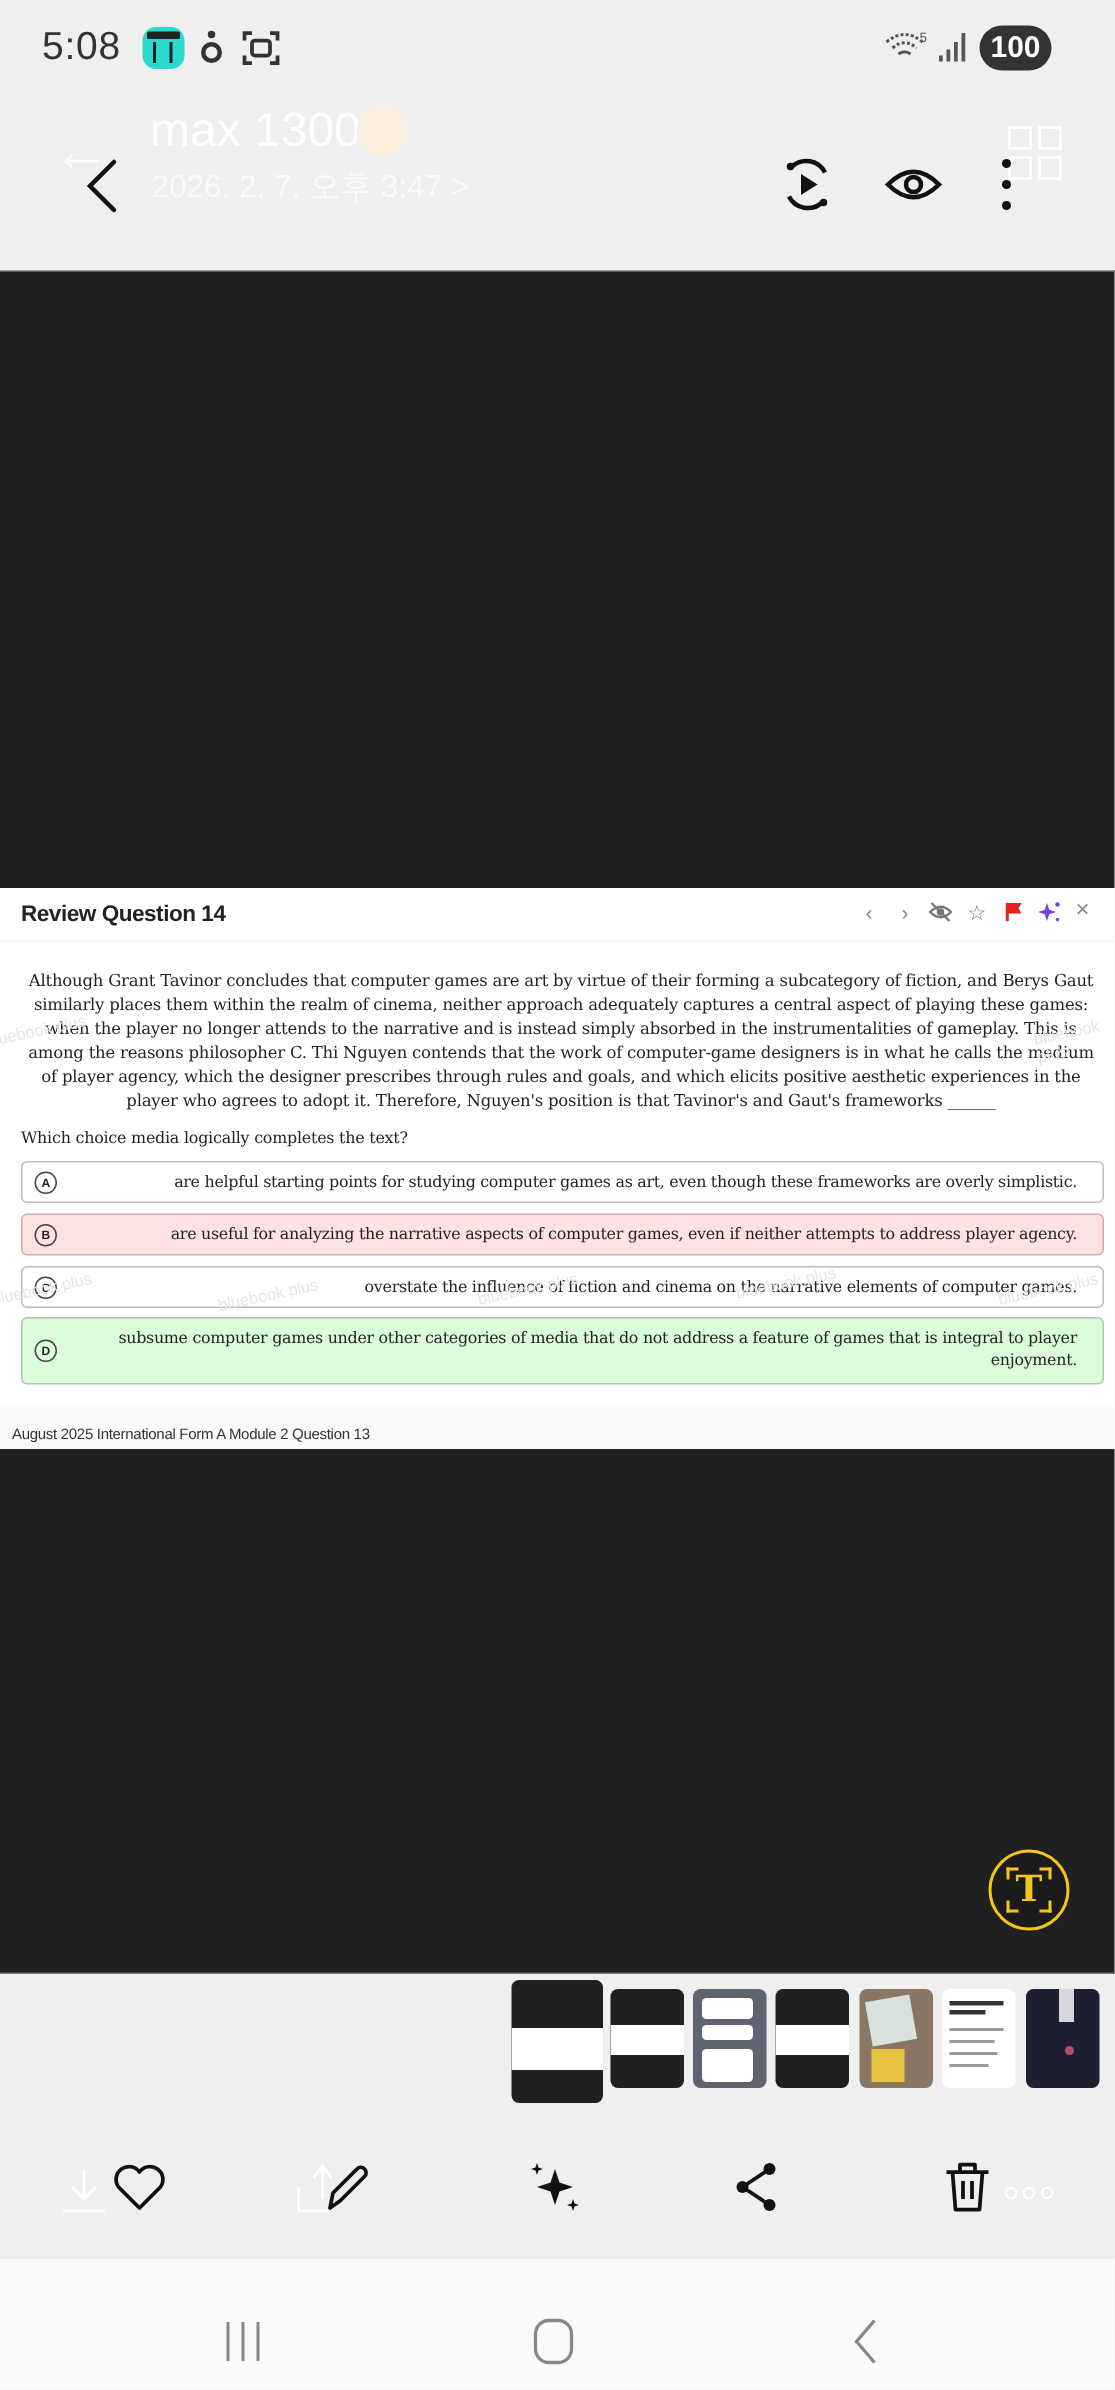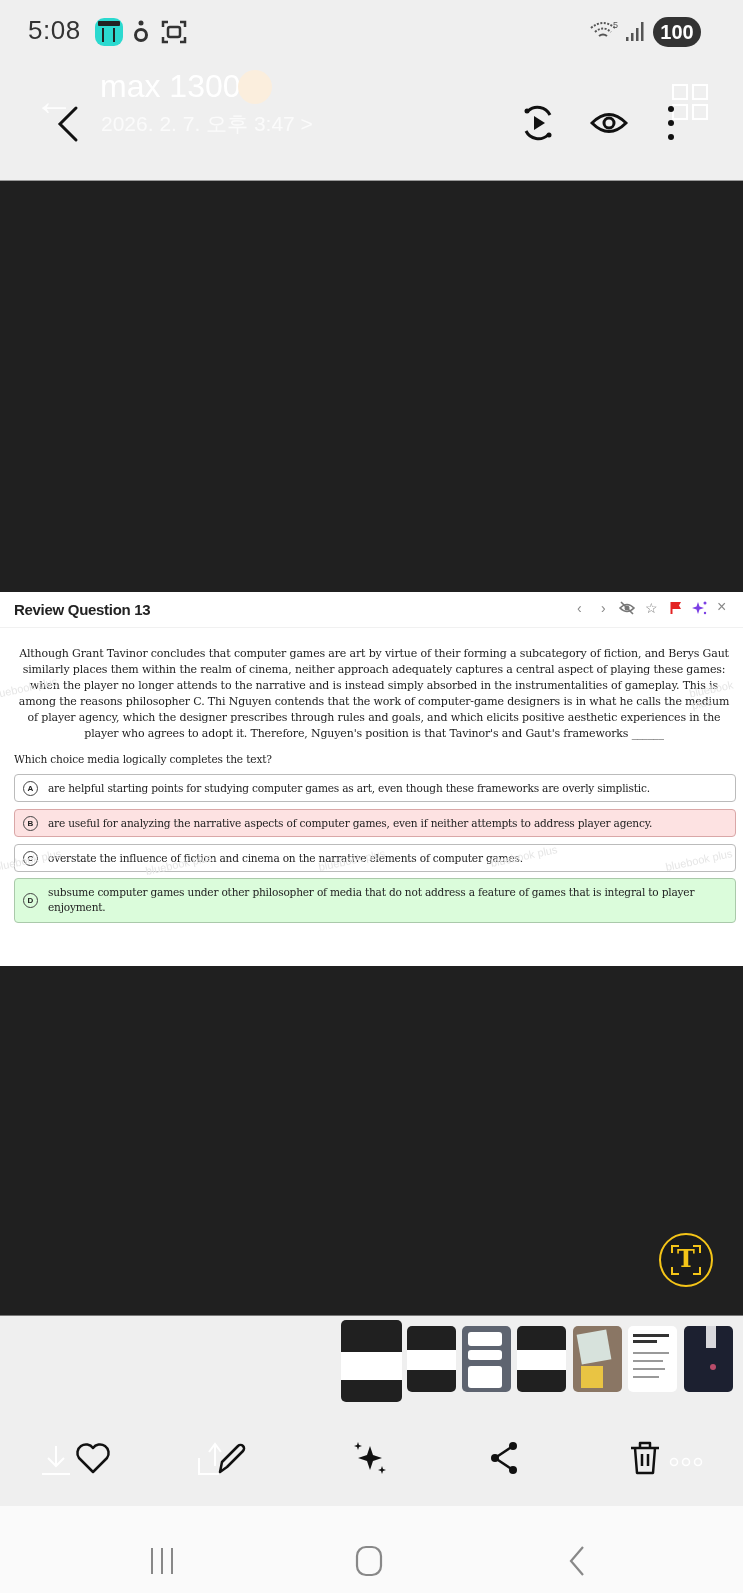--- a/index.html
+++ b/index.html
@@ -35,21 +35,21 @@
 
   
   #qcard { left:0; top:592px; width:743px; height:374px; background:#fff; }
   #qhdr { position:absolute; left:0; top:0; width:743px; height:36px; border-bottom:1px solid #f1f1f1; }
   #qtitle { position:absolute; left:14px; top:9px; font-size:15px; font-weight:bold; color:#222; letter-spacing:-0.3px; }
   .qtool { position:absolute; top:8px; font-size:14px; color:#888; }
   #qbody { position:absolute; left:14px; top:54px; width:720px; font-family:"DejaVu Serif", serif; font-size:11px; line-height:16px; color:#222; letter-spacing:-0.15px;text-align:center; }
   #qprompt { position:absolute; left:14px; top:161px; font-family:"DejaVu Serif", serif; font-size:10.6px; color:#222; letter-spacing:-0.15px; }
   .choice { position:absolute; left:14px; width:722px; border:1px solid #bbb; border-radius:4px; background:#fff; }
   .choice .letter { position:absolute; left:8px; width:15px; height:15px; border:1px solid #444; border-radius:50%; font-size:8px; font-weight:bold; text-align:center; line-height:13px; color:#222; }
-  .choice .ctext { position:absolute; left:33px; font-family:"DejaVu Serif", serif; font-size:10.6px; color:#222; line-height:15px; letter-spacing:-0.2px; width:670px; }
+  .choice .ctext { position:absolute; left:33px; font-family:"DejaVu Serif", serif; font-size:10.6px; color:#222; line-height:15px; letter-spacing:-0.2px; width:670px;text-align:right; }
   #choice-a { top:182px; height:28px; }
   #choice-b { top:217px; height:28px; background:#fde2e2; border-color:#d9a7a7; }
   #choice-c { top:252px; height:28px; }
   #choice-d { top:286px; height:45px; background:#dbfcdb; border-color:#aac9aa; }
   .choice .letter.single { top:6px; }
   .choice .ctext.single { top:6px; }
   #choice-d .letter { top:14px; }
   #choice-d .ctext { top:6px; }
 
   #qfooter { position:absolute; left:0; top:346px; width:743px; height:28px; background:#fafafa; }
@@ -135,21 +135,21 @@
 <svg class="abs" id="more-btn" viewBox="0 0 10 40">
   <circle cx="5" cy="6" r="3" fill="#111"></circle>
   <circle cx="5" cy="20" r="3" fill="#111"></circle>
   <circle cx="5" cy="34" r="3" fill="#111"></circle>
 </svg>
 
 <div class="abs" id="photo-top"></div>
 
 <div class="abs" id="qcard">
   <div id="qhdr">
-    <span id="qtitle">Review Question 13</span>
+    <span id="qtitle">Review Question 14</span>
     <span class="qtool" style="left:577px;">‹</span>
     <span class="qtool" style="left:601px;">›</span>
     <svg class="qtool" style="left:619px; top:9px;" width="16" height="14" viewBox="0 0 16 14">
       <path d="M1 7 Q8 0 15 7 Q8 14 1 7 Z" fill="none" stroke="#777" stroke-width="1.6"></path>
       <circle cx="8" cy="7" r="2.5" fill="#777"></circle>
       <line x1="2" y1="1" x2="14" y2="13" stroke="#777" stroke-width="1.6"></line>
     </svg>
     <span class="qtool" style="left:645px; color:#777;">☆</span>
     <svg class="qtool" style="left:670px; top:9px;" width="12" height="14" viewBox="0 0 12 14">
       <line x1="1.5" y1="1" x2="1.5" y2="13" stroke="#e32222" stroke-width="2"></line>
@@ -173,31 +173,34 @@
   <div class="choice" id="choice-b">
     <span class="letter single">B</span>
     <span class="ctext single">are useful for analyzing the narrative aspects of computer games, even if neither attempts to address player agency.</span>
   </div>
   <div class="choice" id="choice-c">
     <span class="letter single">C</span>
     <span class="ctext single">overstate the influence of fiction and cinema on the narrative elements of computer games.</span>
   </div>
   <div class="choice" id="choice-d">
     <span class="letter">D</span>
-    <span class="ctext">subsume computer games under other philosopher of media that do not address a feature of games that is integral to player enjoyment.</span>
+    <span class="ctext">subsume computer games under other categories of media that do not address a feature of games that is integral to player enjoyment.</span>
   </div>
 
   <span class="wm" style="left:-6px; top:262px;">bluebook plus</span>
   <span class="wm" style="left:145px; top:266px;">bluebook plus</span>
   <span class="wm" style="left:318px; top:262px;">bluebook plus</span>
   <span class="wm" style="left:490px; top:258px;">bluebook plus</span>
   <span class="wm" style="left:665px; top:262px;">bluebook plus</span>
   <span class="wm" style="left:-10px; top:90px;">bluebook plus</span>
   <span class="wm" style="left:690px; top:90px;">bluebook plus</span>
 
+  <div id="qfooter">
+    <span id="qsource">August 2025 International Form A Module 2 Question 13</span>
+  </div>
 </div>
 
 <div class="abs" id="photo-bottom"></div>
 
 <div class="abs" id="ocr-btn">
   <span class="c" style="left:10px; top:10px; border-width:2px 0 0 2px;"></span>
   <span class="c" style="right:10px; top:10px; border-width:2px 2px 0 0;"></span>
   <span class="c" style="left:10px; bottom:10px; border-width:0 0 2px 2px;"></span>
   <span class="c" style="right:10px; bottom:10px; border-width:0 2px 2px 0;"></span>
   <span class="t">T</span>

